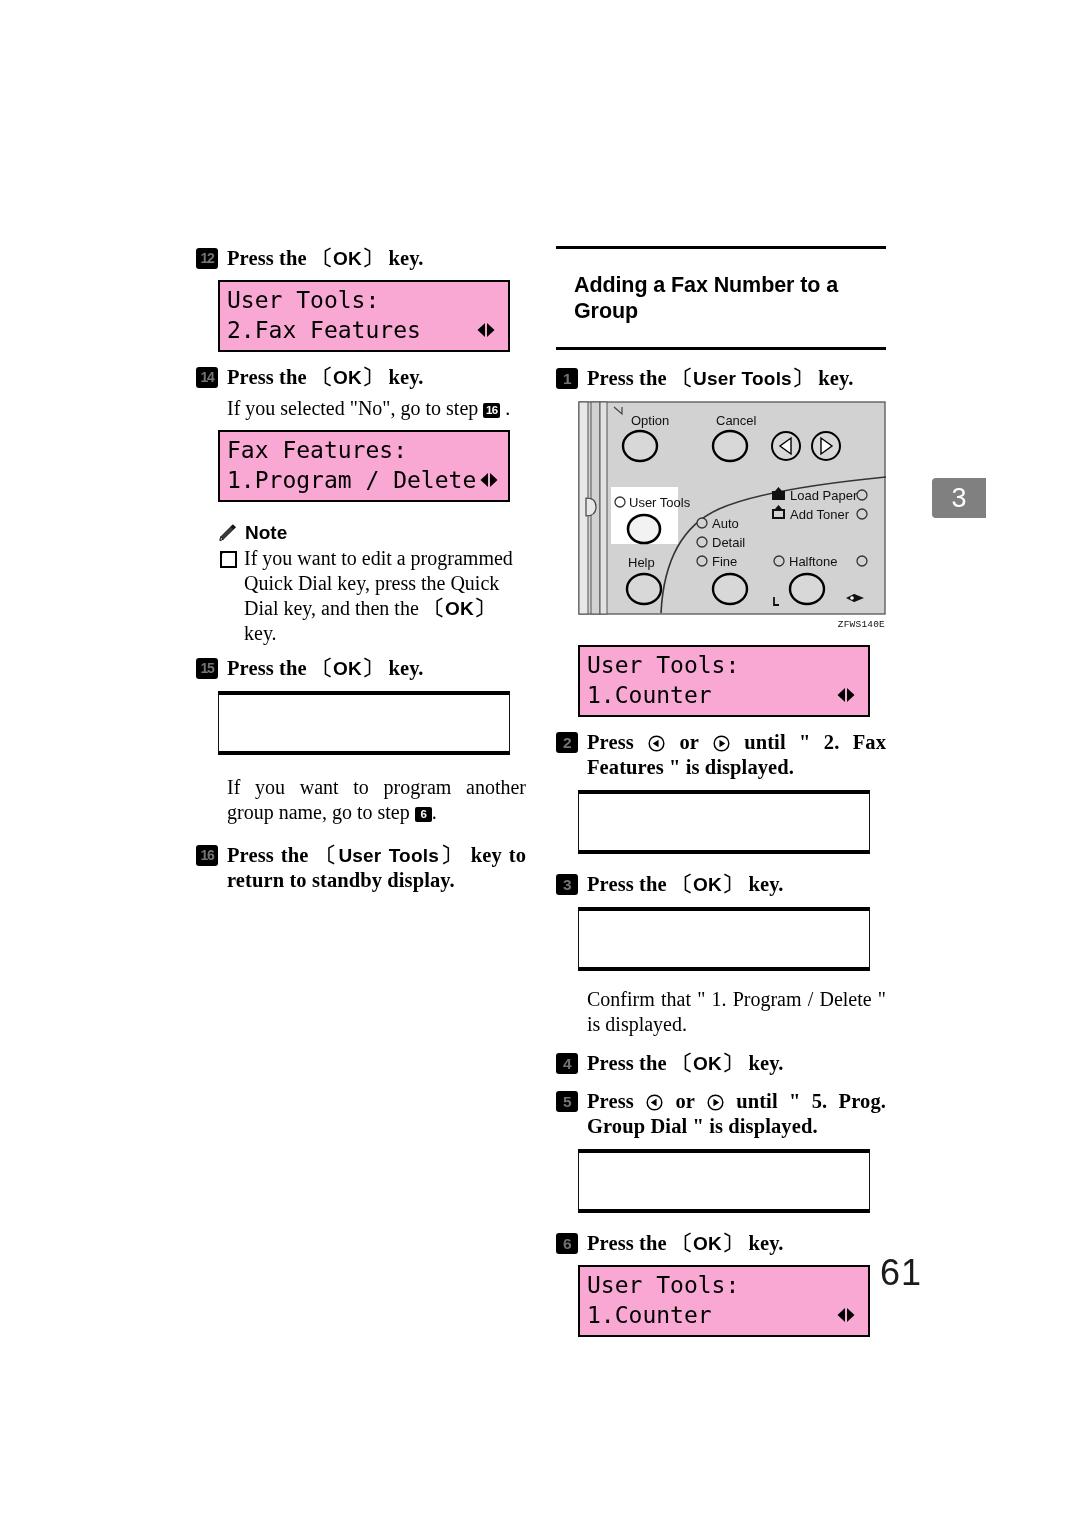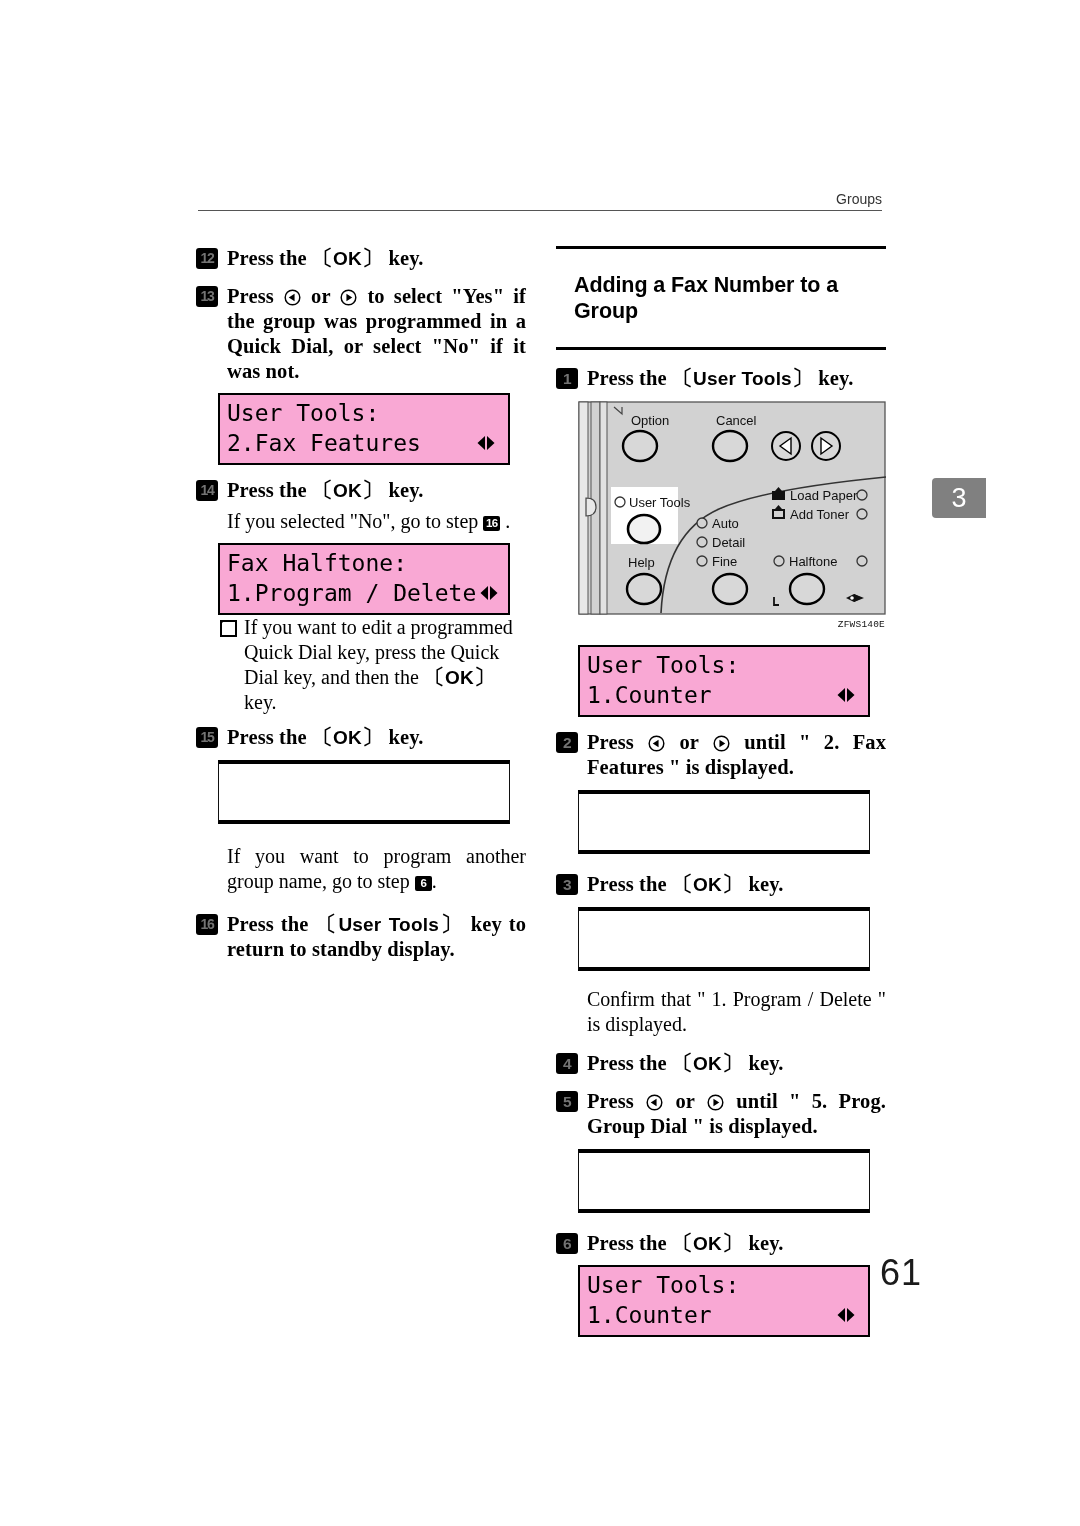--- a/index.html
+++ b/index.html
@@ -227,46 +227,32 @@
     font-size:9.5px;
     color:#111;
     letter-spacing:.2px;
   }
 </style>
 </head>
 <body>
 
 <div class="page">
 
-  <div class="runhead">
-    <div class="rh-text">Groups</div>
-    <div class="rh-rule"></div>
-  </div>
 
   <div class="chaptab">3</div>
 
   <div class="pagenum">61</div>
 
   <div class="col col-left">
 
     <div class="step">
       <span class="stepnum two-digit">12</span>
       <span>Press the </span><span class="keycap"><span class="br">〔</span><span>OK</span><span class="br">〕</span></span><span> key.</span>
     </div>
 
-    <div class="step justify">
-      <span class="stepnum two-digit">13</span>
-      <span>Press </span><svg class="akey" viewBox="0 0 20 20">
-          <circle cx="10" cy="10" r="8.6" fill="none" stroke="#000" stroke-width="1.7"></circle>
-          <path d="M12.4 5.6 L12.4 14.4 L5.6 10 Z" fill="#000"></path>
-        </svg><span> or </span><svg class="akey" viewBox="0 0 20 20">
-          <circle cx="10" cy="10" r="8.6" fill="none" stroke="#000" stroke-width="1.7"></circle>
-          <path d="M7.6 5.6 L7.6 14.4 L14.4 10 Z" fill="#000"></path>
-        </svg><span> to select "Yes" if the group was programmed in a Quick Dial, or select "No" if it was not.</span>
-    </div>
 
     <div class="lcd">
       <div class="lcd-line">User Tools:</div>
       <div class="lcd-line row2">
         <span>2.Fax Features</span>
         <svg class="lcd-arrows" viewBox="0 0 26 22">
             <path d="M12 4 L12 18 L4.5 11 Z" fill="#000"></path>
             <path d="M14 4 L14 18 L21.5 11 Z" fill="#000"></path>
           </svg>
       </div>
@@ -274,30 +260,38 @@
 
     <div class="step">
       <span class="stepnum two-digit">14</span>
       <span>Press the </span><span class="keycap"><span class="br">〔</span><span>OK</span><span class="br">〕</span></span><span> key.</span>
     </div>
     <div class="body-p">
       <span>If you selected "No", go to step </span><span class="numref">16</span><span> .</span>
     </div>
 
     <div class="lcd">
-      <div class="lcd-line">Fax Halftone:</div>
+      <div class="lcd-line">Fax Features:</div>
       <div class="lcd-line row2">
         <span>1.Program / Delete</span>
         <svg class="lcd-arrows" viewBox="0 0 26 22">
             <path d="M12 4 L12 18 L4.5 11 Z" fill="#000"></path>
             <path d="M14 4 L14 18 L21.5 11 Z" fill="#000"></path>
           </svg>
       </div>
     </div>
 
+    <div class="note-head">
+      <svg width="20" height="19" viewBox="0 0 20 19">
+        <path d="M2 16.5 L5.2 15.3 L17.5 3.2 L14.8 0.8 L2.6 13 Z" fill="#3b3b3b" stroke="#000" stroke-width="0.8"></path>
+        <path d="M2.6 13 L5.2 15.3 L2 16.5 Z" fill="#fff" stroke="#000" stroke-width="0.8"></path>
+        <path d="M14.8 0.8 L17.5 3.2 L15.4 5.3 L12.7 2.9 Z" fill="#111"></path>
+      </svg>
+      <span>Note</span>
+    </div>
     <div class="note-items">
       <div class="note-item">
         <span class="note-box"></span>
         <span>If you want to edit a programmed Quick Dial key, press the Quick Dial key, and then the </span><span class="keycap"><span class="br">〔</span><span>OK</span><span class="br">〕</span></span><span> key.</span>
       </div>
     </div>
 
     <div class="step" style="margin-top:10px;">
       <span class="stepnum two-digit">15</span>
       <span>Press the </span><span class="keycap"><span class="br">〔</span><span>OK</span><span class="br">〕</span></span><span> key.</span>

